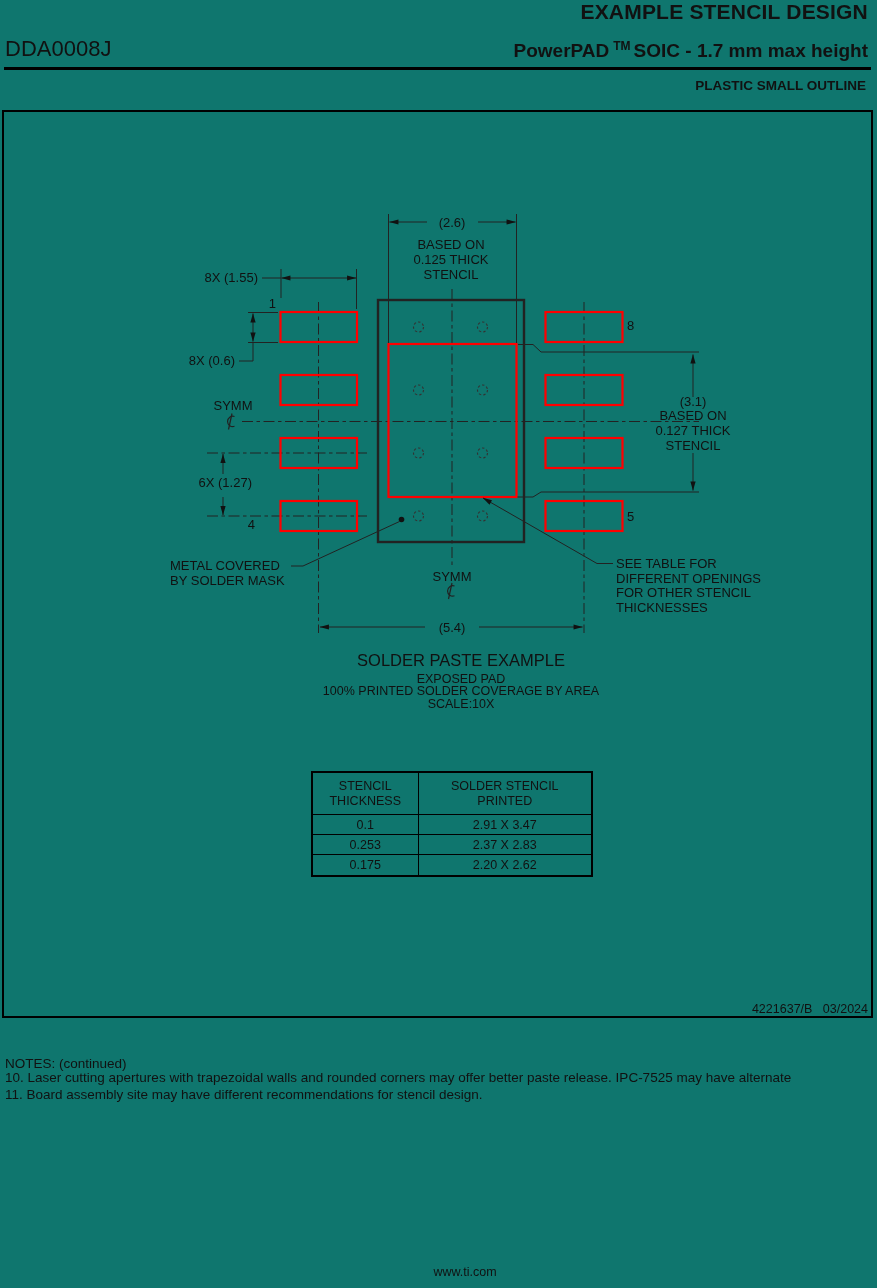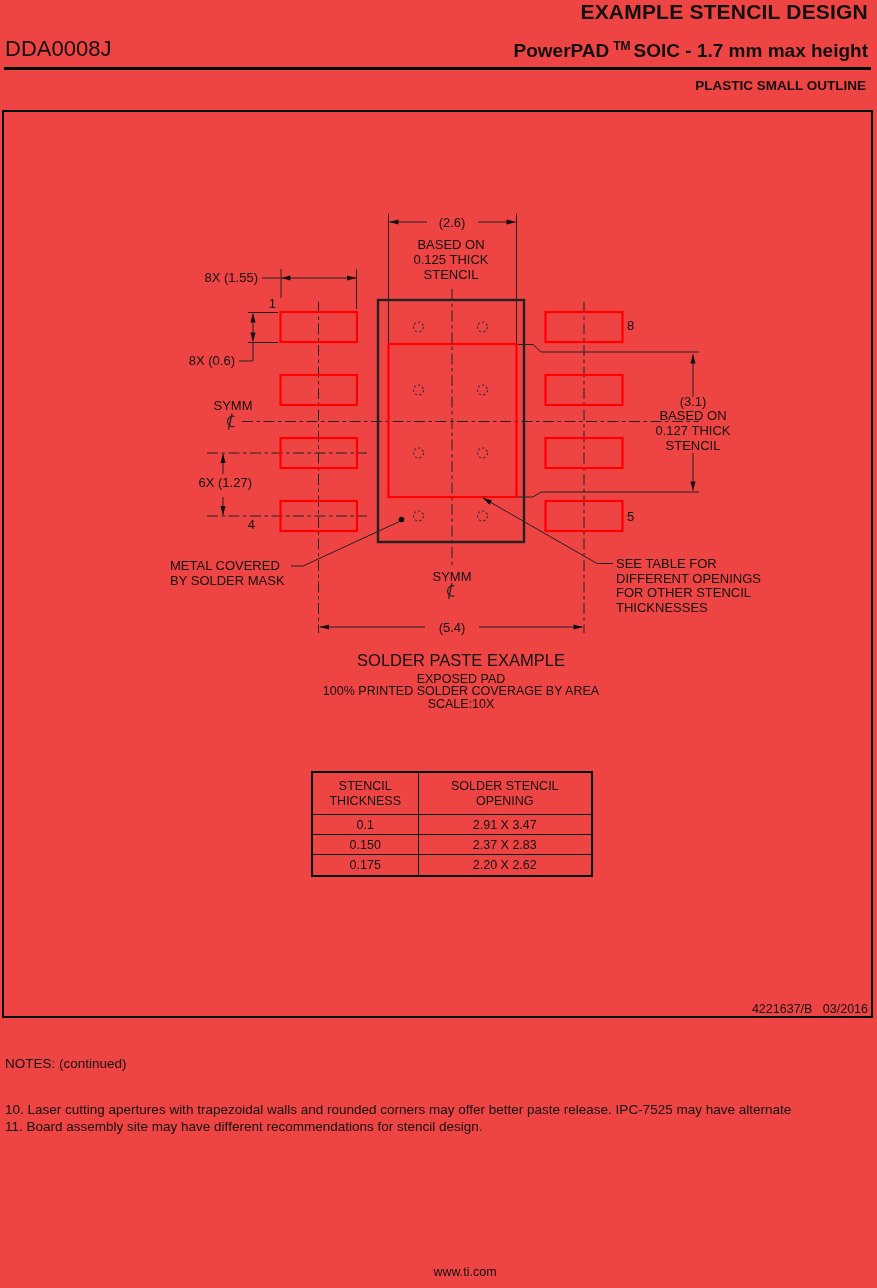--- a/index.html
+++ b/index.html
@@ -1,35 +1,35 @@
 <!DOCTYPE html>
 <html><head>
 <meta charset="utf-8">
 <style>
   html,body{margin:0;padding:0;background:#ffffff;}
-  .page{position:relative;width:877px;height:1288px;background:#ef4444;overflow:hidden;
+  .page{position:relative;width:877px;height:1288px;background:#0f766e;overflow:hidden;
         font-family:"Liberation Sans","DejaVu Sans",sans-serif;color:#111;}
   .abs{position:absolute;}
   .hdr-title{top:0px;right:9px;font-size:21px;font-weight:bold;letter-spacing:.2px;}
   .hdr-part{top:36px;left:5px;font-size:22px;font-weight:normal;}
   .hdr-sub{top:39px;right:9px;font-size:19px;font-weight:bold;}
   .hdr-sub sup{font-size:12px;font-weight:bold;margin:0 3px 0 4px;}
   .hdr-rule{top:67px;left:4px;width:867px;height:3.4px;background:#000;}
   .hdr-outline{top:78px;right:11px;font-size:13.5px;font-weight:bold;}
   .frame{left:2px;top:110px;width:871px;height:908px;border:2.5px solid #000;box-sizing:border-box;}
   .drawing-svg{left:0;top:0;width:877px;height:1288px;}
   .stencil-table{left:311px;top:771px;width:282px;}
   .stencil-table table{border-collapse:collapse;width:100%;table-layout:fixed;border:2.2px solid #000;}
   .stencil-table th,.stencil-table td{border:1.6px solid #000;font-size:12.5px;font-weight:normal;
       text-align:center;vertical-align:middle;padding:0;white-space:pre-line;color:#111;}
   .stencil-table th{height:41px;line-height:1.18;}
   .stencil-table td{height:19.2px;white-space:pre;}
   .revision{top:1002px;right:9px;font-size:12.5px;white-space:pre;}
   .notes-heading{top:1042px;left:5px;font-size:13.5px;margin-top:14px;}
-  .notes{top:1069px;left:5px;width:860px;font-size:13.5px;line-height:17.3px;margin-top:32px;}
+  .notes{top:1069px;left:5px;width:860px;font-size:13.5px;line-height:17.3px;}
   .note-cont{padding-left:25px;}
   .website{top:1265px;left:0;width:930px;text-align:center;font-size:12.5px;color:#111;text-decoration:none;display:block;}
   svg text{font-family:"Liberation Sans","DejaVu Sans",sans-serif;font-size:13px;fill:#111;}
   svg text.big{font-size:16.5px;}
   svg text.small{font-size:12.5px;}
 </style>
 </head>
 <body>
 
 <div class="page">
@@ -170,39 +170,39 @@
     <table>
       <colgroup>
           <col style="width:106px">
           <col>
         </colgroup>
       <tbody>
           <tr>
         <th>STENCIL
 THICKNESS</th>
         <th>SOLDER STENCIL
-OPENING</th>
+PRINTED</th>
       </tr>
       <tr>
         <td>0.1</td>
         <td>2.91 X 3.47</td>
       </tr>
       <tr>
-        <td>0.150</td>
+        <td>0.253</td>
         <td>2.37 X 2.83</td>
       </tr>
       <tr>
         <td>0.175</td>
         <td>2.20 X 2.62</td>
       </tr>
     </tbody>
       </table>
   </div>
 
-  <div class="abs revision">4221637/B   03/2016</div>
+  <div class="abs revision">4221637/B   03/2024</div>
 
   <div class="abs notes-heading">NOTES: (continued)</div>
   <div class="abs notes">
     <div><span>10.</span> <span>Laser cutting apertures with trapezoidal walls and rounded corners may offer better paste release. IPC-7525 may have alternate</span></div>
     <div><span>11.</span> <span>Board assembly site may have different recommendations for stencil design.</span></div>
   </div>
 
   <a href="#" class="abs website">www.ti.com</a>
 
 </div>

